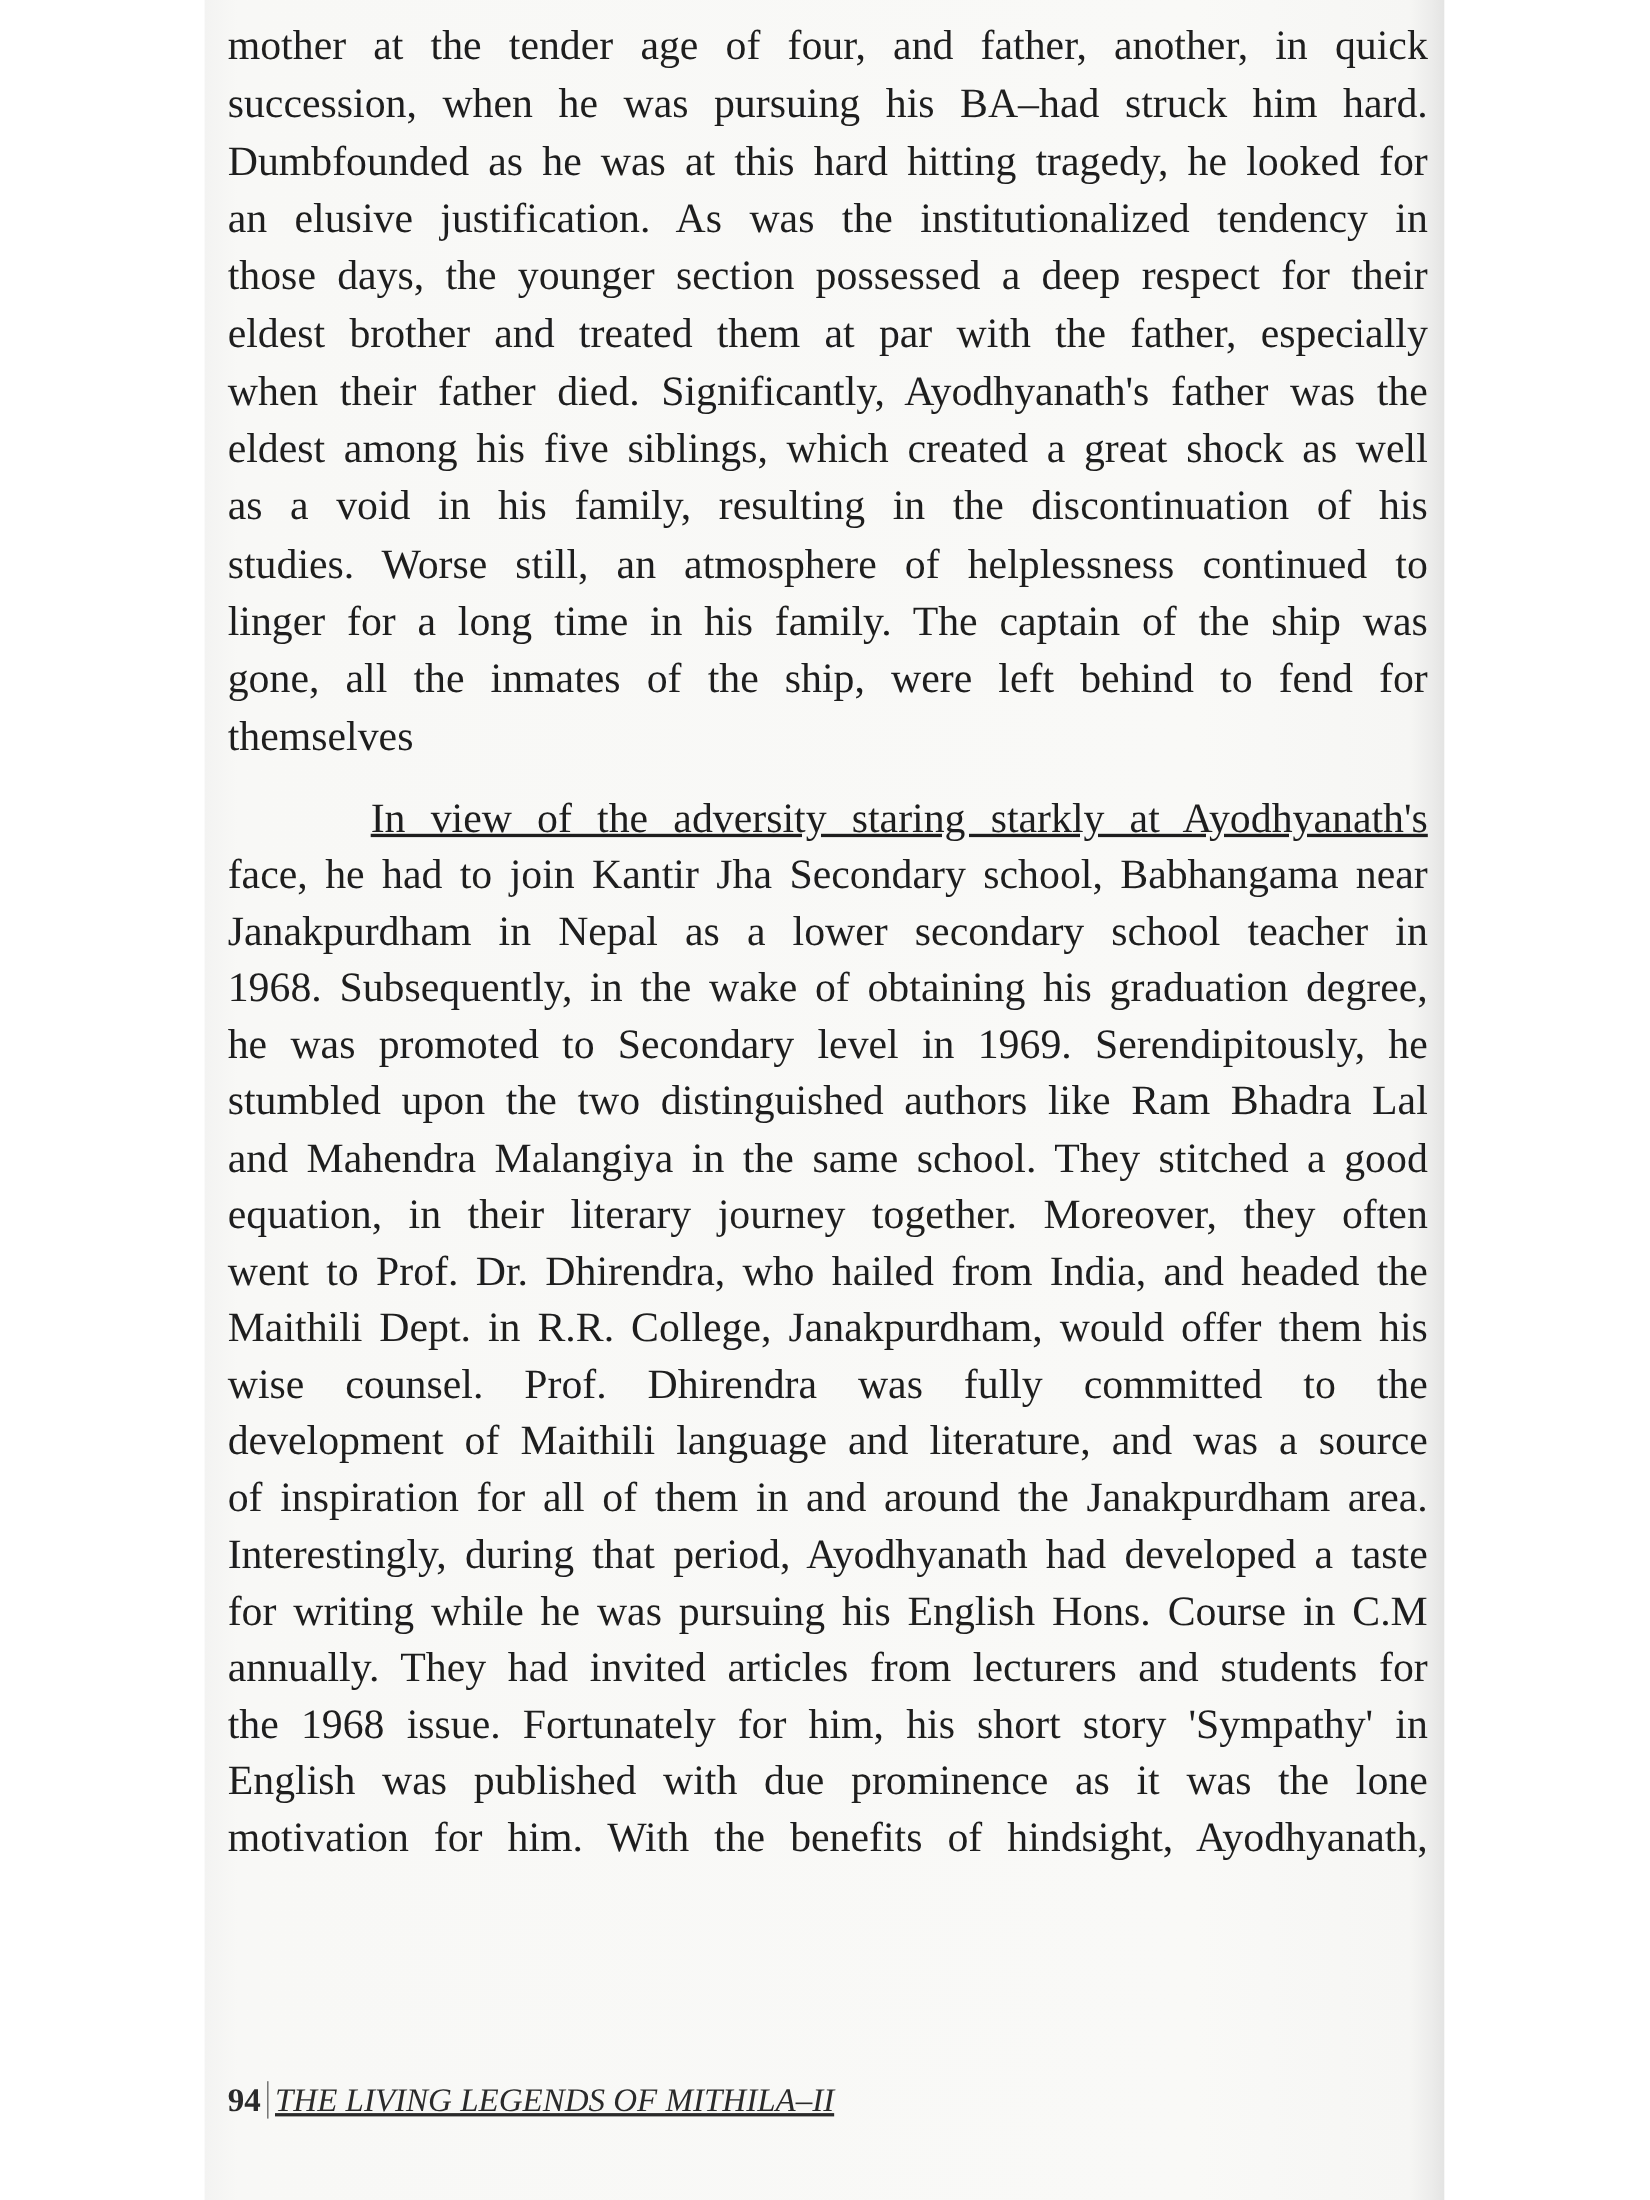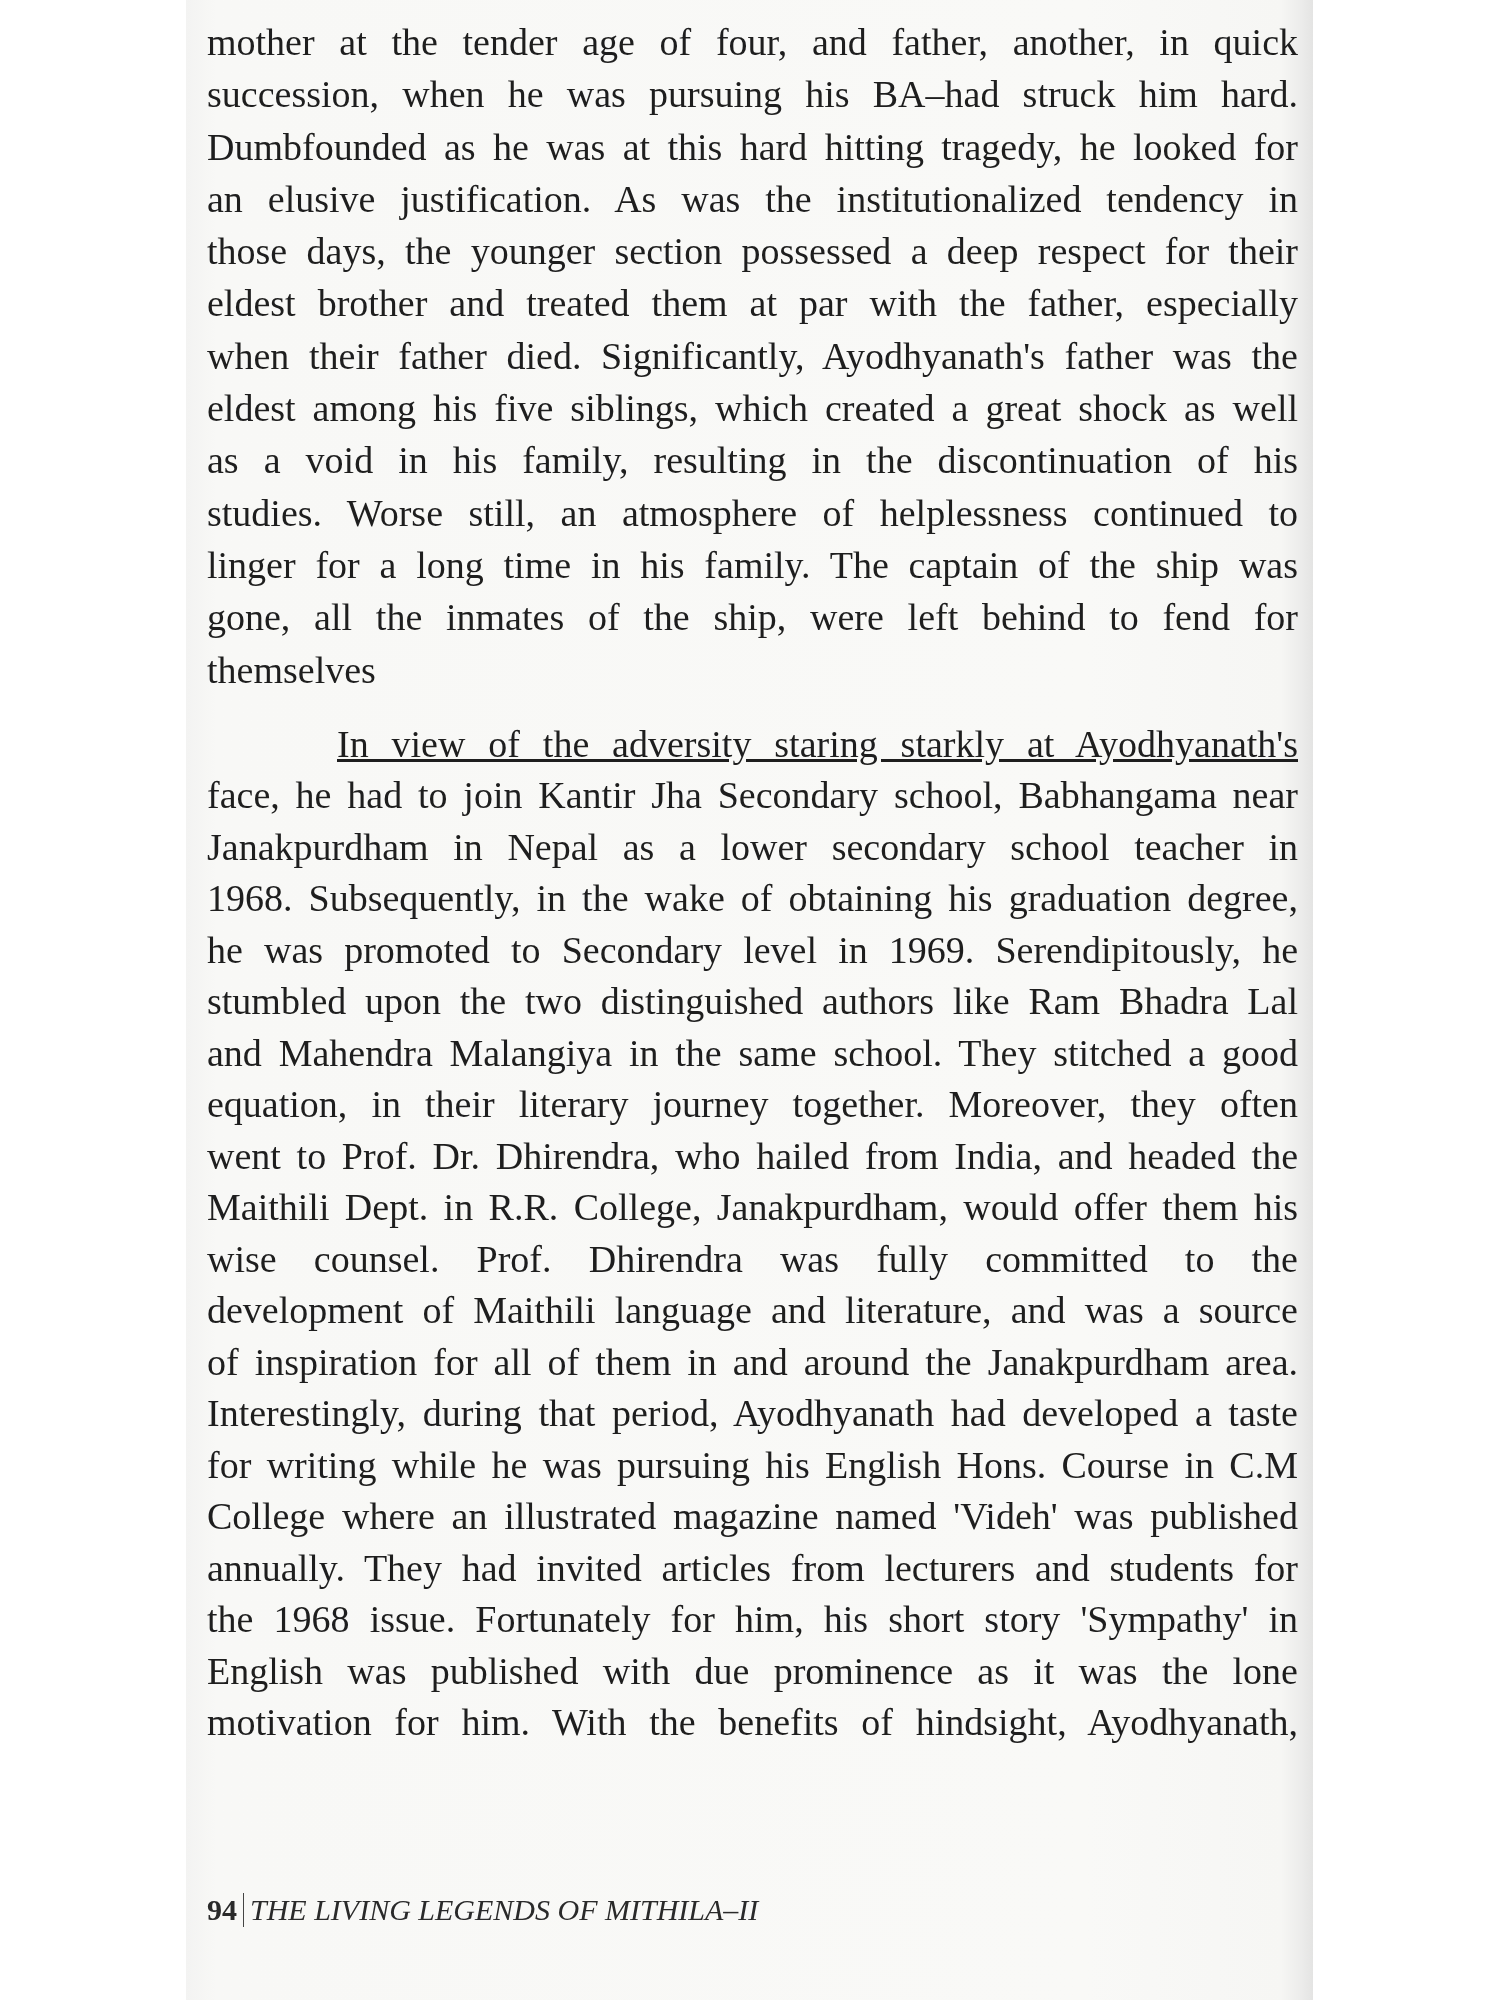--- a/index.html
+++ b/index.html
@@ -73,20 +73,21 @@
     .footer .separator {
       display: inline-block;
       width: 1px;
       height: 34px;
       background: #444;
       vertical-align: -7px;
       margin: 0 6px 0 6px;
     }
     .footer .book-title {
       font-style: italic;
+      text-decoration: underline;
     }
   </style>
 </head>
 <body>
 
 <div class="page"></div>
 
 <div class="text-column">
   <div class="para p1">
     <span class="line">mother at the tender age of four, and father, another, in quick</span>
@@ -112,21 +113,20 @@
     <span class="line">stumbled upon the two distinguished authors like Ram Bhadra Lal</span>
     <span class="line">and Mahendra Malangiya in the same school. They stitched a good</span>
     <span class="line">equation, in their literary journey together. Moreover, they often</span>
     <span class="line">went to Prof. Dr. Dhirendra, who hailed from India, and headed the</span>
     <span class="line">Maithili Dept. in R.R. College, Janakpurdham, would offer them his</span>
     <span class="line">wise counsel. Prof. Dhirendra was fully committed to the</span>
     <span class="line">development of Maithili language and literature, and was a source</span>
     <span class="line">of inspiration for all of them in and around the Janakpurdham area.</span>
     <span class="line">Interestingly, during that period, Ayodhyanath had developed a taste</span>
     <span class="line">for writing while he was pursuing his English Hons. Course in C.M</span>
-    <span class="line">College where an illustrated magazine named 'Videh' was published</span>
     <span class="line">annually. They had invited articles from lecturers and students for</span>
     <span class="line">the 1968 issue. Fortunately for him, his short story 'Sympathy' in</span>
     <span class="line">English was published with due prominence as it was the lone</span>
     <span class="line">motivation for him. With the benefits of hindsight, Ayodhyanath,</span>
   </div>
 </div>
 
 <div class="footer">
   <span class="page-number">94</span><span class="separator"></span><span class="book-title">THE LIVING LEGENDS OF MITHILA–II</span>
 </div>

